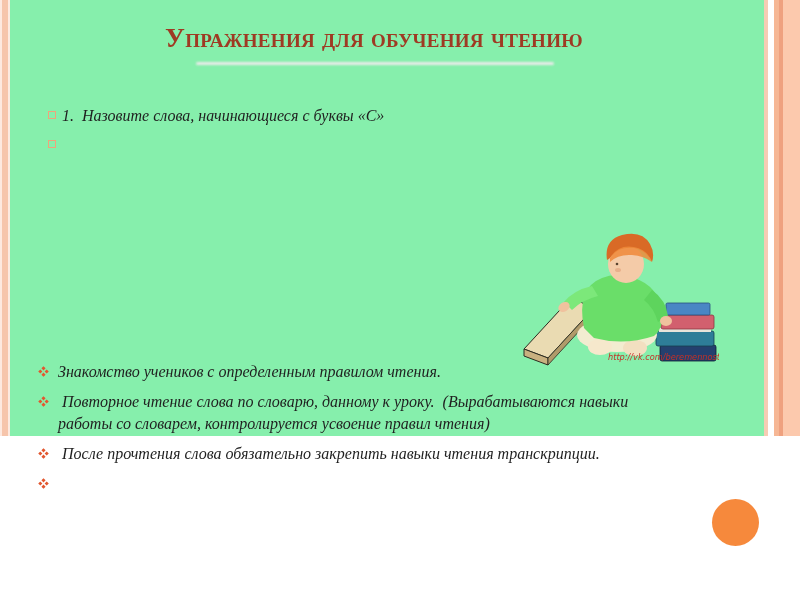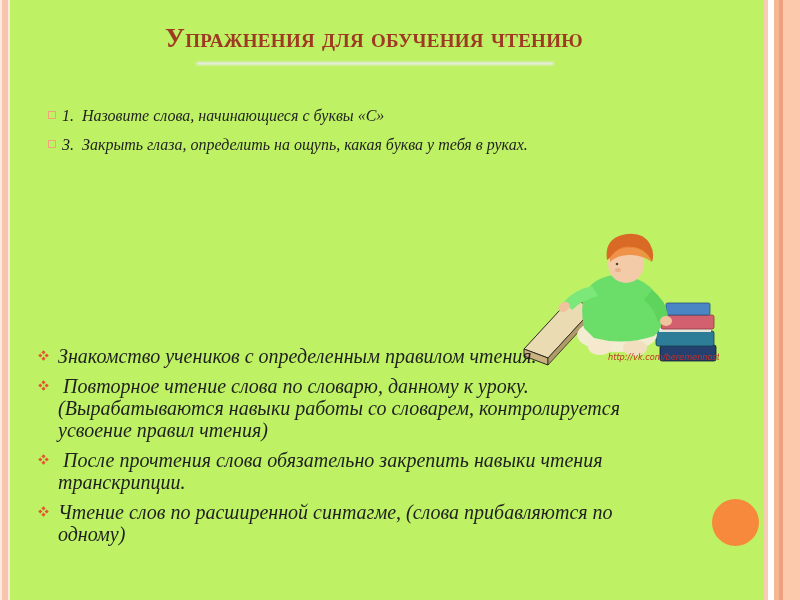--- a/index.html
+++ b/index.html
@@ -4,22 +4,22 @@
 <style>
   html, body { margin: 0; padding: 0; }
   body {
     width: 800px; height: 600px;
     background: #ffffff;
     font-family: "Liberation Serif", "DejaVu Serif", serif;
     overflow: hidden;
   }
   .slide {
     position: relative;
-    width: 800px; height: 600px;
-    background: #bef264;
+    width: 800px; height: 436px;
+    background: #86efac;
   }
   
   .edge-left {
     position: absolute; left: 0; top: 0; bottom: 0; width: 10px;
     background: linear-gradient(to right,
       #fde9df 0 2px, #f6c5ab 2px 8px, #fde9df 8px 10px);
   }
   .edge-right {
     position: absolute; right: 0; top: 0; bottom: 0; width: 36px;
     background: linear-gradient(to right,
@@ -43,21 +43,21 @@
   ul.list { list-style: none; margin: 0; padding: 0; position: absolute; font-style: italic; }
   .txt { white-space: pre-wrap; color: var(--text-color, #1f1f1f); }
   .list-ex { left: 46px; top: 104px; width: 600px; font-size: 16px; line-height: 23px; }
   .list-ex li { position: relative; padding-left: 16px; margin-bottom: 6px; }
   .sq {
     position: absolute; left: 2px; top: 7px;
     width: 6px; height: 6px;
     border: 1.4px solid var(--square-bullet-color, #f0a47c);
     background: transparent;
   }
-  .list-md { left: 36px; top: 345px; width: 628px; font-size: 20px; line-height: 22px; }
+  .list-md { left: 36px; top: 361px; width: 628px; font-size: 16px; line-height: 22px; }
   .list-md li { position: relative; padding-left: 22px; margin-bottom: 8px; }
   .dm {
     position: absolute; left: 2px; top: 5px;
     width: 11px; height: 11px;
     fill: var(--diamond-bullet-color, #e2572f);
   }
   .photo {
     position: absolute; left: 514px; top: 228px; width: 205px; height: 140px;
   }
   .circle {
@@ -81,24 +81,20 @@
 
       <li>
         <span class="sq"></span>
         <span class="txt">1.  Назовите слова, начинающиеся с буквы «С»</span>
       </li>
 
       <li>
         <span class="sq"></span>
       </li>
 
-      <li>
-        <span class="sq"></span>
-        <span class="txt">3.  Закрыть глаза, определить на ощупь, какая буква у тебя в руках.</span>
-      </li>
 
     </ul>
 
   <div class="photo">
     <svg viewBox="0 0 205 140" width="205" height="140" xmlns="http://www.w3.org/2000/svg">
 
       <g>
         <polygon points="10,121 57,70 80,80 34,130" fill="#eadbb2" stroke="#2b2b20" stroke-width="1"></polygon>
         <polygon points="10,121 34,130 34,137 10,128" fill="#c9b180" stroke="#2b2b20" stroke-width="1"></polygon>
         <polygon points="34,130 80,80 80,87 34,137" fill="#b09a6a" stroke="#2b2b20" stroke-width="0.8"></polygon>
@@ -157,20 +153,19 @@
         <svg class="dm" viewBox="0 0 10 10">
           <path d="M5 0.2 6.9 2.1 5 4 3.1 2.1 Z M5 6 6.9 7.9 5 9.8 3.1 7.9 Z M0.2 5 2.1 3.1 4 5 2.1 6.9 Z M6 5 7.9 3.1 9.8 5 7.9 6.9 Z"></path>
         </svg>
         <span class="txt"> После прочтения слова обязательно закрепить навыки чтения транскрипции.</span>
       </li>
 
       <li>
         <svg class="dm" viewBox="0 0 10 10">
           <path d="M5 0.2 6.9 2.1 5 4 3.1 2.1 Z M5 6 6.9 7.9 5 9.8 3.1 7.9 Z M0.2 5 2.1 3.1 4 5 2.1 6.9 Z M6 5 7.9 3.1 9.8 5 7.9 6.9 Z"></path>
         </svg>
-        <span class="txt">Чтение слов по расширенной синтагме, (слова прибавляются по одному)</span>
       </li>
 
     </ul>
 
   <div class="circle"></div>
 
 </div>
 
 </body></html>

